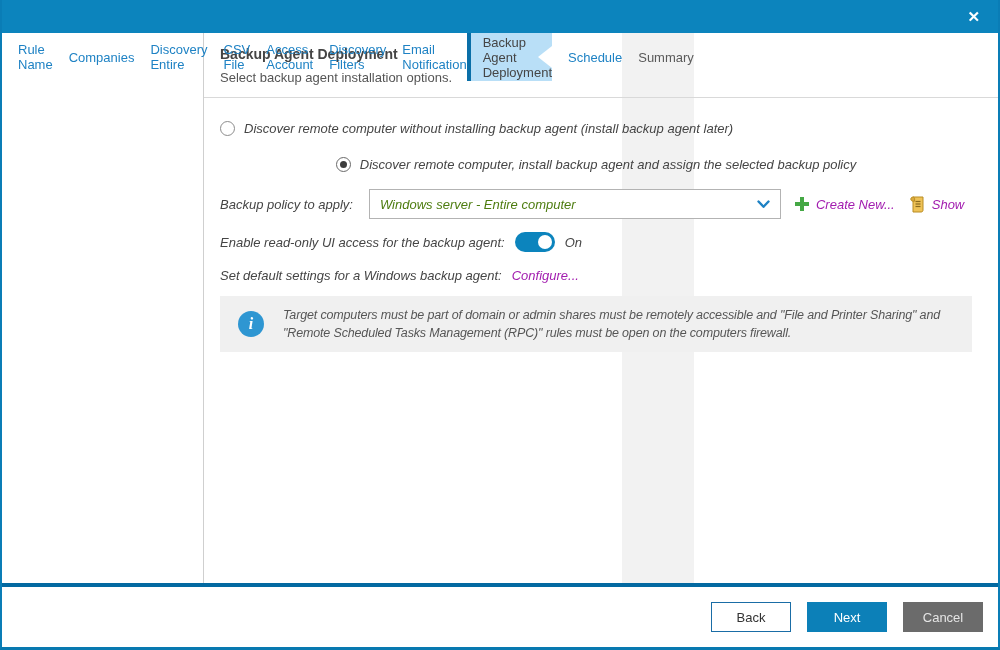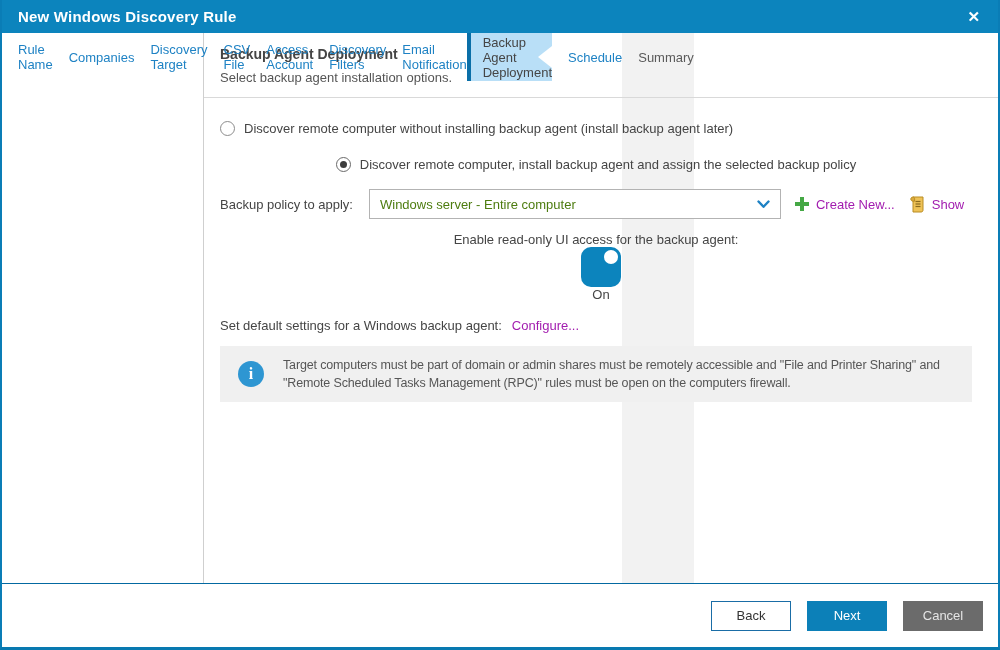--- a/index.html
+++ b/index.html
@@ -19,80 +19,79 @@
   .step.active::before { content:""; position:absolute; left:0; top:0; bottom:0; width:4px; background:#0a6fa8; }
   .step.active::after { content:""; position:absolute; right:0; top:50%; margin-top:-11px; width:0; height:0; border-top:11px solid transparent; border-bottom:11px solid transparent; border-right:14px solid #fff; }
   .sidebar-rest { flex:1 1 auto; background:#f2f2f2; }
   .sidebar-rest .step { color:#5a5a5a; }
 
   
   .main { flex:1 1 auto; display:flex; flex-direction:column; min-width:0; }
   .main-header { padding:13px 16px 12px 16px; border-bottom:1px solid #d9d9d9; }
   .main-header h1 { font-size:14px; font-weight:bold; color:#454545; }
   .main-header p { font-size:13px; color:#555; margin-top:8px; }
-  .content { padding:0 26px 0 16px; }
+  .content { padding:0 26px 0 16px;font-style:italic; }
 
   .radio-row { display:flex; align-items:center; gap:9px; }
   .radio-row.first { margin-top:23px; }
   .radio-row + .radio-row { margin-top:21px;justify-content:center; }
   .radio { width:15px; height:15px; border-radius:50%; border:1px solid #8c8c8c; background:#fff; flex:0 0 15px; position:relative; cursor:pointer; }
   .radio.checked { border-color:#6a6a6a; }
   .radio.checked::after { content:""; position:absolute; left:3px; top:3px; width:7px; height:7px; border-radius:50%; background:#3d3d3d; }
   .radio-label { font-size:13px; color:#454545; }
 
   .policy-row { margin-top:17px; display:flex; align-items:center; }
   .field-label { font-size:13px; color:#454545; }
   .dropdown { margin-left:16px; width:412px; height:30px; border:1px solid #b3b3b3; background:#fff; display:flex; align-items:center; padding:0 10px; cursor:pointer; }
   .dropdown .dd-value { font-size:13px; color:#4d7c0f; }
   .dropdown .dd-chevron { margin-left:auto; display:flex; align-items:center; }
   .linkgroup { display:flex; align-items:center; gap:7px; margin-left:14px; cursor:pointer; }
   .link { font-size:13px; color:#a21caf; cursor:pointer; }
 
-  .toggle-row { margin-top:13px; display:flex; align-items:center;flex-direction:column; }
+  .toggle-row { margin-top:13px; display:flex; align-items:center; }
   .toggle { margin-left:10px; width:40px; height:20px; border-radius:10px; background:#0c84bd; position:relative; cursor:pointer; flex:0 0 40px; }
   .toggle .knob { position:absolute; right:3px; top:3px; width:14px; height:14px; border-radius:50%; background:#fff; }
   .toggle-state { margin-left:10px; font-size:13px; color:#454545; }
 
   .configure-row { margin-top:16px; display:flex; align-items:center; }
   .configure-row .link { margin-left:10px; }
 
   .infobox { margin-top:13px; background:#f0f0f0; display:flex; align-items:center; padding:10px 16px 10px 18px; }
   .info-icon { width:26px; height:26px; border-radius:50%; background:#2e96d2; color:#fff; display:flex; align-items:center; justify-content:center; font-size:16px; font-weight:bold; flex:0 0 26px; font-family:"Liberation Serif", serif; }
   .info-text { margin-left:19px; font-size:12.5px; color:#565656; line-height:1.45; letter-spacing:-0.15px; max-width:695px; }
 
   
-  .footer { flex:0 0 64px; border-top:1px solid #0369a1; display:flex; align-items:center; justify-content:flex-end; gap:16px; padding-right:15px; background:#fff; }
+  .footer { flex:0 0 64px; border-top:4px solid #0369a1; display:flex; align-items:center; justify-content:flex-end; gap:16px; padding-right:15px; background:#fff; }
   .btn { width:80px; height:30px; font-size:13px; display:flex; align-items:center; justify-content:center; cursor:pointer; font-family:"Liberation Sans", sans-serif; }
   .btn-back { background:#fff; border:1px solid #1a6da6; color:#333; }
   .btn-next { background:#0c80b8; border:none; color:#fff; }
   .btn-cancel { background:#6b6b6b; border:none; color:#e5e5e5; }
 
   .plus-icon svg, .scroll-icon svg, .dd-chevron svg { display:block; }
 </style>
 </head>
 <body>
 
 <div class="window">
 
   <div class="titlebar">
-    <span class="title">New Windows Discovery Rule</span>
     <span class="close">✕</span>
   </div>
 
   <div class="bodyrow">
 
     <div class="sidebar">
       <div class="step">
           <span>Rule Name</span>
         </div>
       <div class="step">
           <span>Companies</span>
         </div>
       <div class="step">
-          <span>Discovery Target</span>
+          <span>Discovery Entire</span>
         </div>
       <div class="step">
           <span>CSV File</span>
         </div>
       <div class="step">
           <span>Access Account</span>
         </div>
       <div class="step">
           <span>Discovery Filters</span>
         </div>

